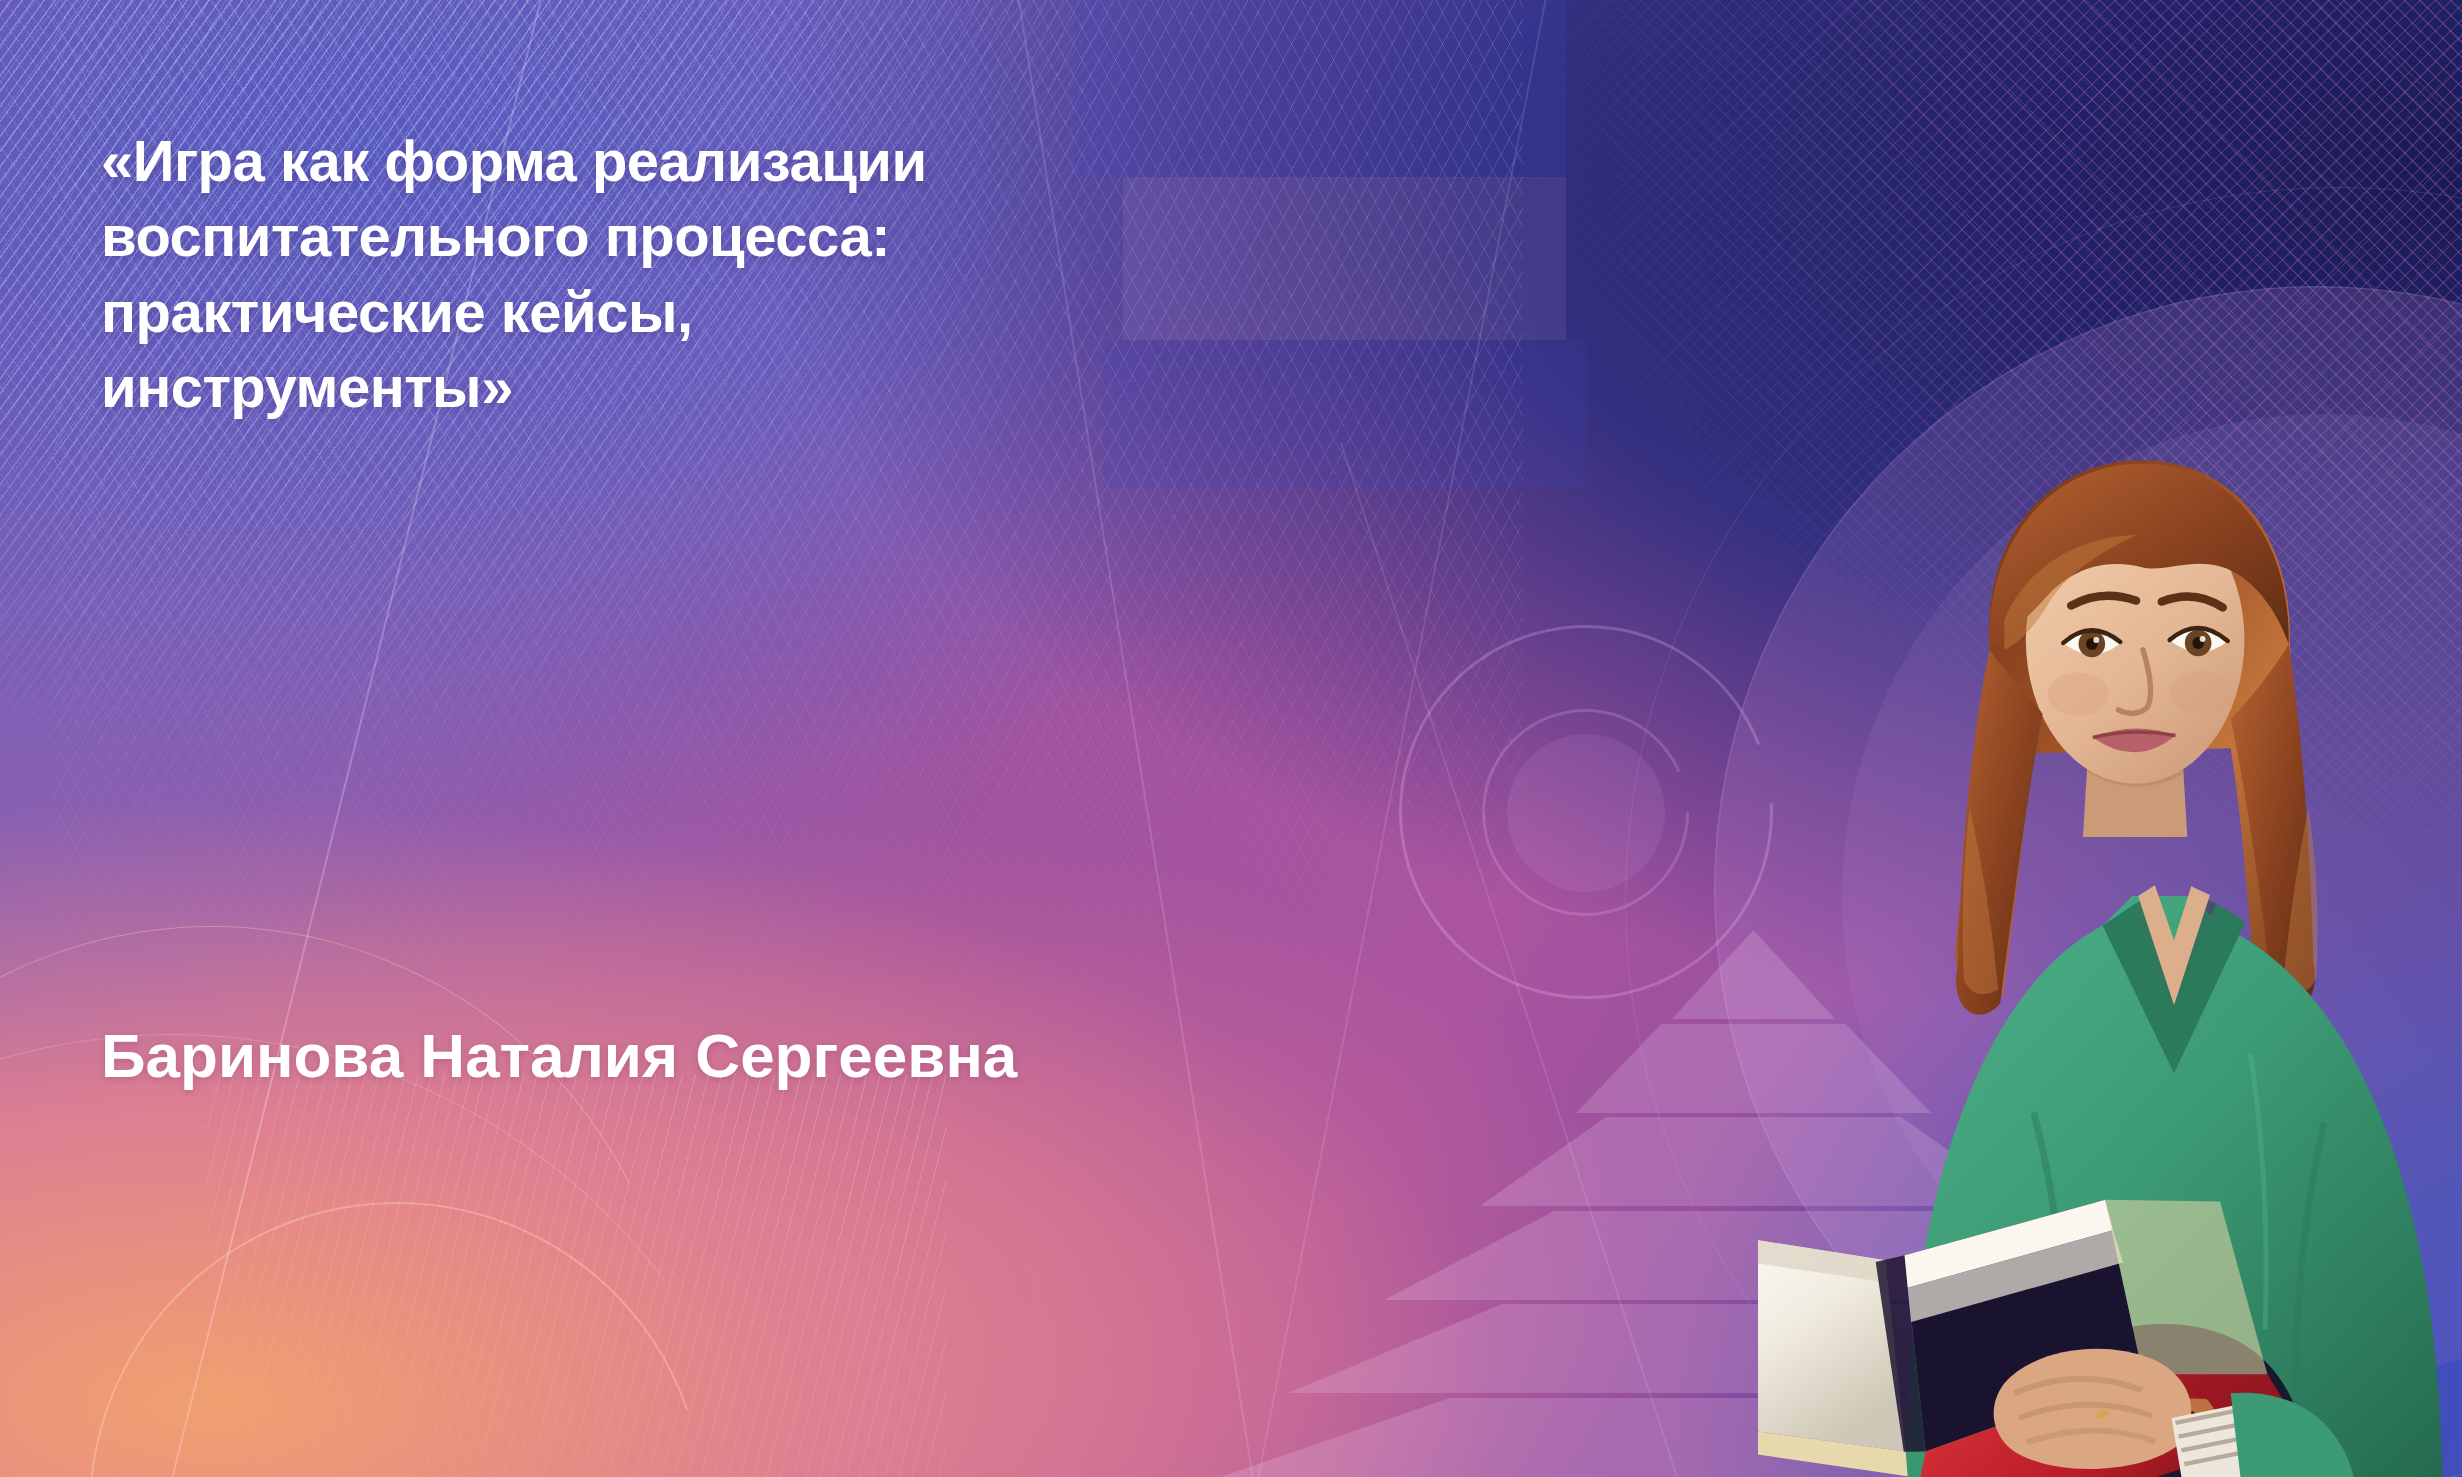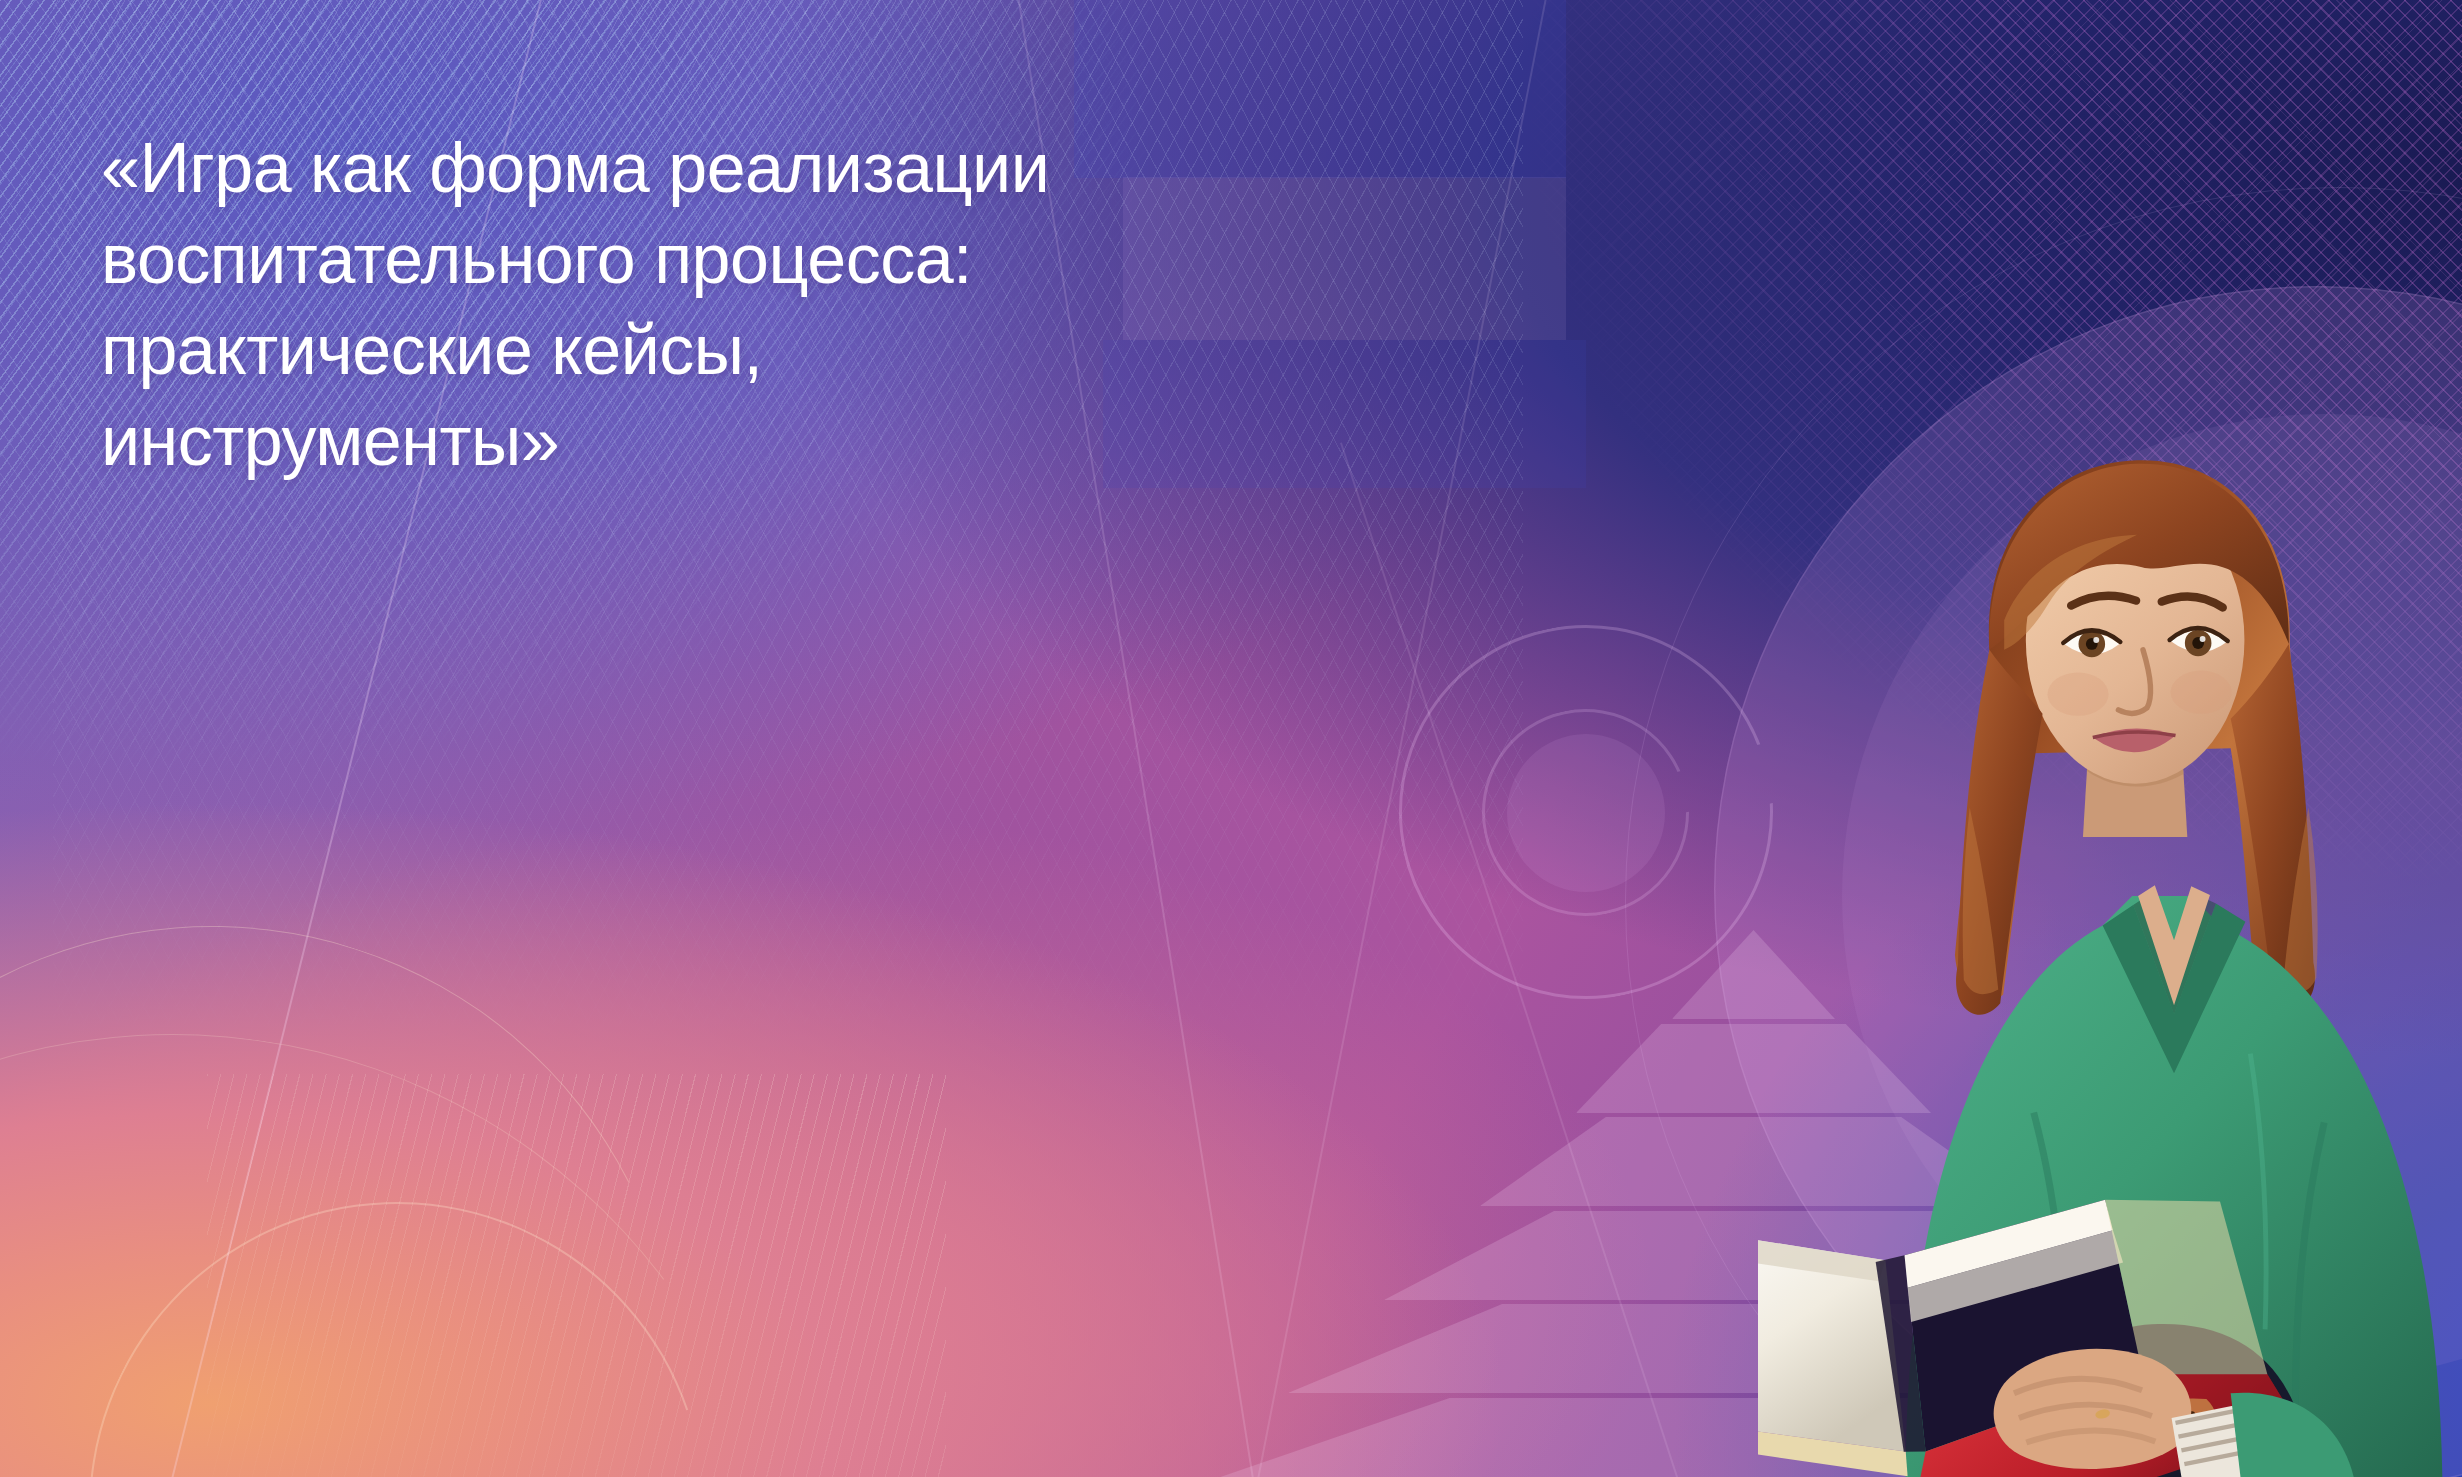--- a/index.html
+++ b/index.html
@@ -139,22 +139,22 @@
   .rectB{position:absolute;left:1123px;top:177px;width:443px;height:163px;background:rgba(215,175,240,.10);}
   .rectC{position:absolute;left:1103px;top:340px;width:483px;height:148px;background:rgba(60,70,185,.16);}
 
   
   .text-col{
     position:absolute;left:101px;top:123px;width:1945px;
     z-index:30;
   }
   #title{
     color:#ffffff;
-    font-weight:normal;
-    font-size:70px;
+    font-weight:bold;
+    font-size:58px;
     line-height:1.30;
     letter-spacing:-0.5px;
     white-space:pre-line;
     text-shadow:0 2px 8.9px rgba(40,10,70,.22);
   }
   #speaker{
     position:absolute;left:101px;top:1019px;
     color:#ffffff;font-weight:bold;font-size:62px;line-height:1.2;
     letter-spacing:0px;z-index:30;
     text-shadow:0 2px 7.9px rgba(90,20,70,.20);
@@ -208,20 +208,21 @@
   <div class="thinline" style="left:1556px;top:-59px;width:1.5px;height:1674px;transform:rotate(11deg);opacity:.5;"></div>
   <div class="thinline" style="left:1340px;top:443px;width:1.5px;height:1133px;transform:rotate(-18deg);opacity:.45;"></div>
 
   <div class="text-col">
     <h1 id="title">«Игра как форма реализации
 воспитательного процесса:
 практические кейсы,
 инструменты»</h1>
   </div>
 
+  <div id="speaker">Баринова Наталия Сергеевна</div>
 
   <div class="portrait">
     <svg viewBox="0 0 1763 2240" xmlns="http://www.w3.org/2000/svg" preserveAspectRatio="xMidYMax meet">
       <defs>
         <linearGradient id="hairG" x1="0" y1="0" x2="1" y2="1">
           <stop offset="0%" stop-color="#6d3217"></stop>
           <stop offset="35%" stop-color="#974b22"></stop>
           <stop offset="65%" stop-color="#c2743c"></stop>
           <stop offset="100%" stop-color="#7b3a1b"></stop>
         </linearGradient>

